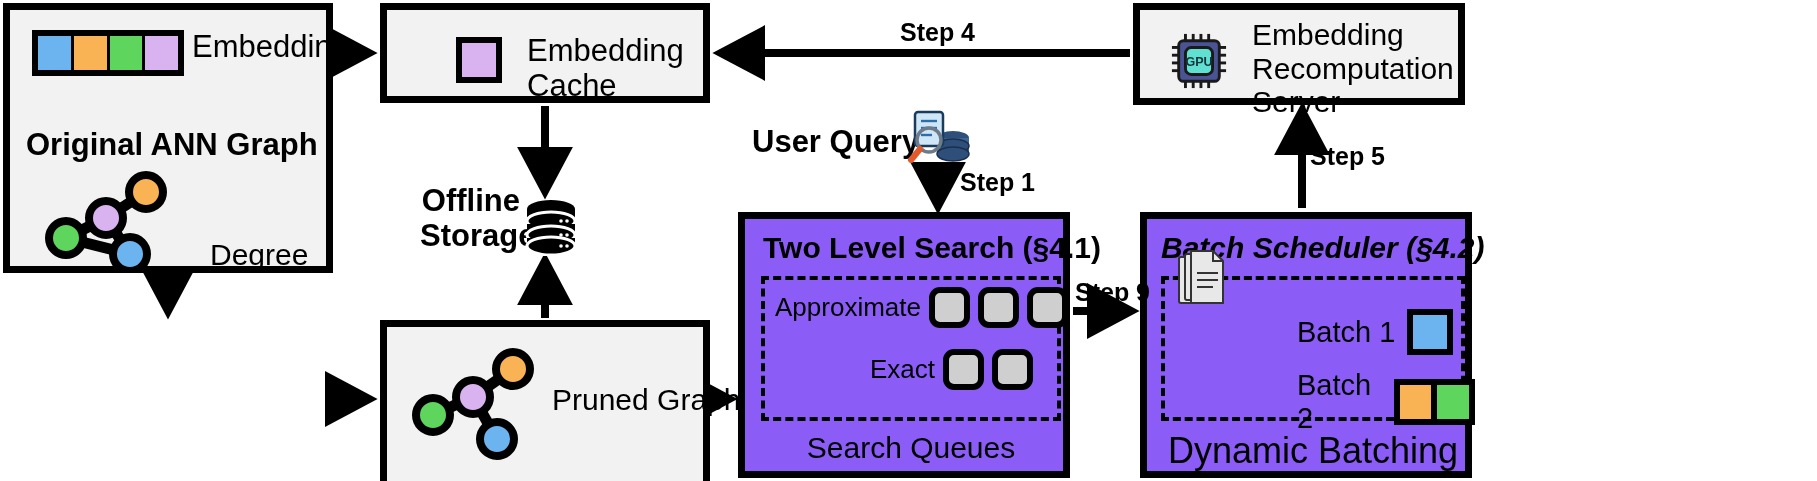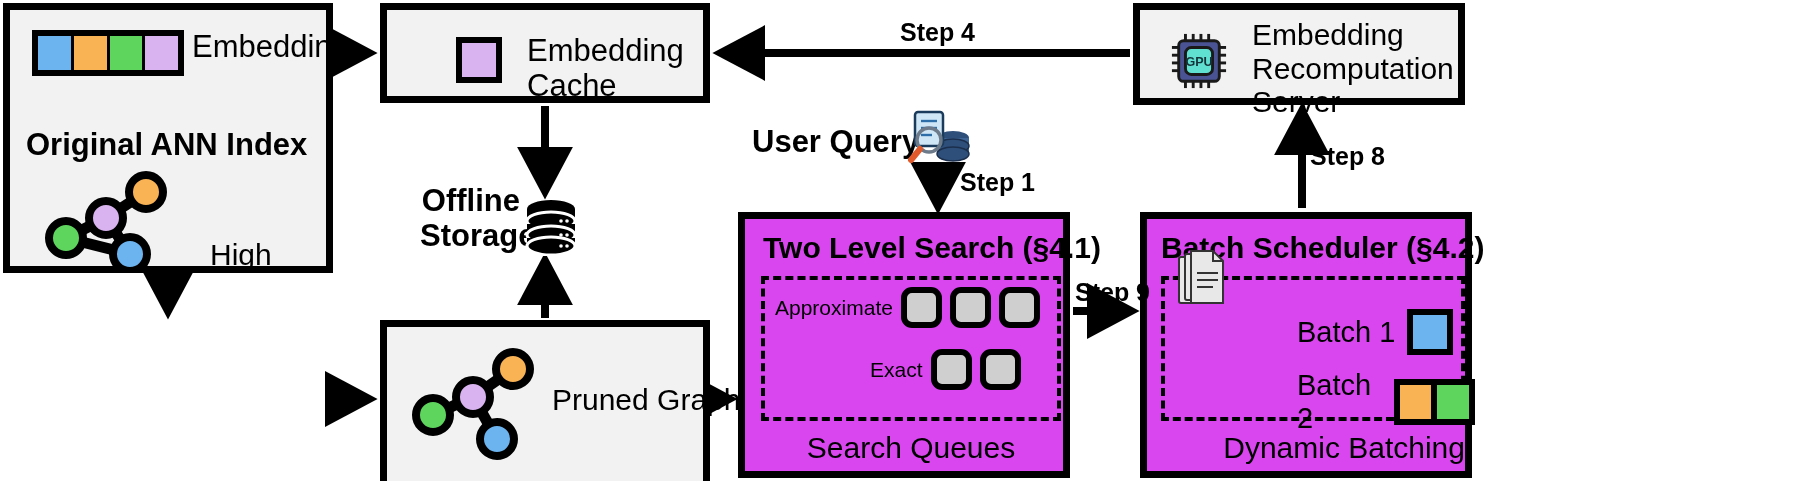--- a/index.html
+++ b/index.html
@@ -1,20 +1,20 @@
 <!DOCTYPE html>
 <html><head>
 <meta charset="utf-8">
 <style>
   html,body{margin:0;padding:0;background:#ffffff;}
   body{width:1817px;height:481px;font-family:"Liberation Sans",sans-serif;color:#000;}
   #stage{position:relative;width:1817px;height:481px;overflow:hidden;background:#fff;}
 
   .box{position:absolute;box-sizing:border-box;border:7px solid #000;background:#f2f2f2;}
-  .box.gray{background:#d946ef;}
+  .box.gray{background:#8b5cf6;}
   .lbl{position:absolute;white-space:pre;line-height:1.12;}
   .bold{font-weight:bold;}
 
   
   #origIndex{left:3px;top:3px;width:330px;height:270px;}
   #embStrip{position:absolute;left:22px;top:20px;width:152px;height:46px;border:6px solid #000;box-sizing:border-box;display:flex;}
   #embStrip i{flex:1;display:block;border-right:3px solid #000;}
   #embStrip i:last-child{border-right:none;}
   #embLabel{left:182px;top:20px;font-size:31px;}
   #origTitle{left:16px;top:118px;font-size:31px;font-weight:bold;}
@@ -37,28 +37,28 @@
   
   #userQueryTxt{left:752px;top:125px;font-size:31px;font-weight:bold;text-align:center;}
   #queryIcon{position:absolute;left:905px;top:108px;width:66px;height:62px;}
 
   
   #twoLevel{left:738px;top:212px;width:332px;height:266px;}
   #tlTitle{left:18px;top:12px;width:296px;text-align:center;font-size:30px;font-weight:bold;}
   #tlDash{position:absolute;left:16px;top:57px;width:300px;height:145px;border:4px dashed #000;box-sizing:border-box;}
   #tlFooter{left:18px;top:212px;width:296px;text-align:center;font-size:30px;}
   .qrow{position:absolute;display:flex;align-items:center;}
-  .qlabel{font-size:21px;}
+  .qlabel{font-size:26px;}
   .qcell{width:41px;height:41px;border:6px solid #000;border-radius:11px;box-sizing:border-box;background:#cfcfcf;margin-left:8px;}
 
   
   #batchSched{left:1140px;top:212px;width:332px;height:266px;}
-  #bsTitle{left:14px;top:12px;width:304px;text-align:left;font-size:30px;font-weight:bold;}
+  #bsTitle{left:14px;top:12px;width:304px;text-align:left;font-size:30px;font-weight:bold;font-style:italic;}
   #bsDash{position:absolute;left:14px;top:57px;width:304px;height:145px;border:4px dashed #000;box-sizing:border-box;}
-  #bsFooter{left:14px;top:212px;width:304px;text-align:right;font-size:30px;}
+  #bsFooter{left:14px;top:212px;width:304px;text-align:center;font-size:36px;}
   #docIcon{position:absolute;left:30px;top:30px;width:54px;height:64px;}
   .brow{position:absolute;display:flex;align-items:center;margin-top:24px;}
   .blabel{font-size:29px;}
   .chip{height:46px;border:6px solid #000;box-sizing:border-box;}
 
   
   #pruning{left:3px;top:320px;width:330px;height:158px;}
   #pruneTxt{left:8px;top:28px;width:314px;text-align:center;font-size:30px;font-weight:bold;line-height:1.3;}
 
   
@@ -108,34 +108,34 @@
   </svg>
 
   <div class="box" id="origIndex">
     <div id="embStrip">
       <i style="background:#6cb4f0"></i>
       <i style="background:#f9b254"></i>
       <i style="background:#5ed65e"></i>
       <i style="background:#d9b3f0"></i>
     </div>
     <div class="lbl" id="embLabel">Embedding</div>
-    <div class="lbl" id="origTitle">Original ANN Index</div>
+    <div class="lbl" id="origTitle">Original ANN Graph</div>
 
     <svg style="position:absolute;left:28px;top:160px;width:140px;height:100px" viewBox="0 0 140 100">
       <line x1="28" y1="68" x2="68" y2="48" stroke="#000" stroke-width="11"></line>
       <line x1="68" y1="48" x2="108" y2="22" stroke="#000" stroke-width="11"></line>
       <line x1="68" y1="48" x2="92" y2="84" stroke="#000" stroke-width="11"></line>
       <line x1="28" y1="68" x2="92" y2="84" stroke="#000" stroke-width="11"></line>
       <circle cx="108" cy="22" r="17" fill="#f9b254" stroke="#000" stroke-width="8"></circle>
       <circle cx="68" cy="48" r="17" fill="#d9b3f0" stroke="#000" stroke-width="8"></circle>
       <circle cx="28" cy="68" r="17" fill="#5ed65e" stroke="#000" stroke-width="8"></circle>
       <circle cx="92" cy="84" r="17" fill="#6cb4f0" stroke="#000" stroke-width="8"></circle>
     </svg>
 
-    <div class="lbl" id="graphLabel">High</div>
+    <div class="lbl" id="graphLabel">Degree</div>
   </div>
 
   <div class="box" id="embCache">
     <div id="embCacheSq"></div>
     <div class="lbl" id="embCacheTxt">Embedding
 Cache</div>
   </div>
 
   <div class="box" id="recompServer">
     <svg id="gpuIcon" viewBox="0 0 60 60">
@@ -267,16 +267,16 @@
       <circle cx="104" cy="24" r="17" fill="#f9b254" stroke="#000" stroke-width="8"></circle>
       <circle cx="64" cy="52" r="17" fill="#d9b3f0" stroke="#000" stroke-width="8"></circle>
       <circle cx="24" cy="70" r="17" fill="#5ed65e" stroke="#000" stroke-width="8"></circle>
       <circle cx="88" cy="94" r="17" fill="#6cb4f0" stroke="#000" stroke-width="8"></circle>
     </svg>
     <div class="lbl" id="pgLabel">Pruned Graph</div>
   </div>
 
   <div class="step" id="step1">Step 1</div>
   <div class="step" id="step2">Step 9</div>
-  <div class="step" id="step3">Step 8</div>
+  <div class="step" id="step3">Step 5</div>
   <div class="step" id="step4">Step 4</div>
 
 </div>
 
 </body></html>

